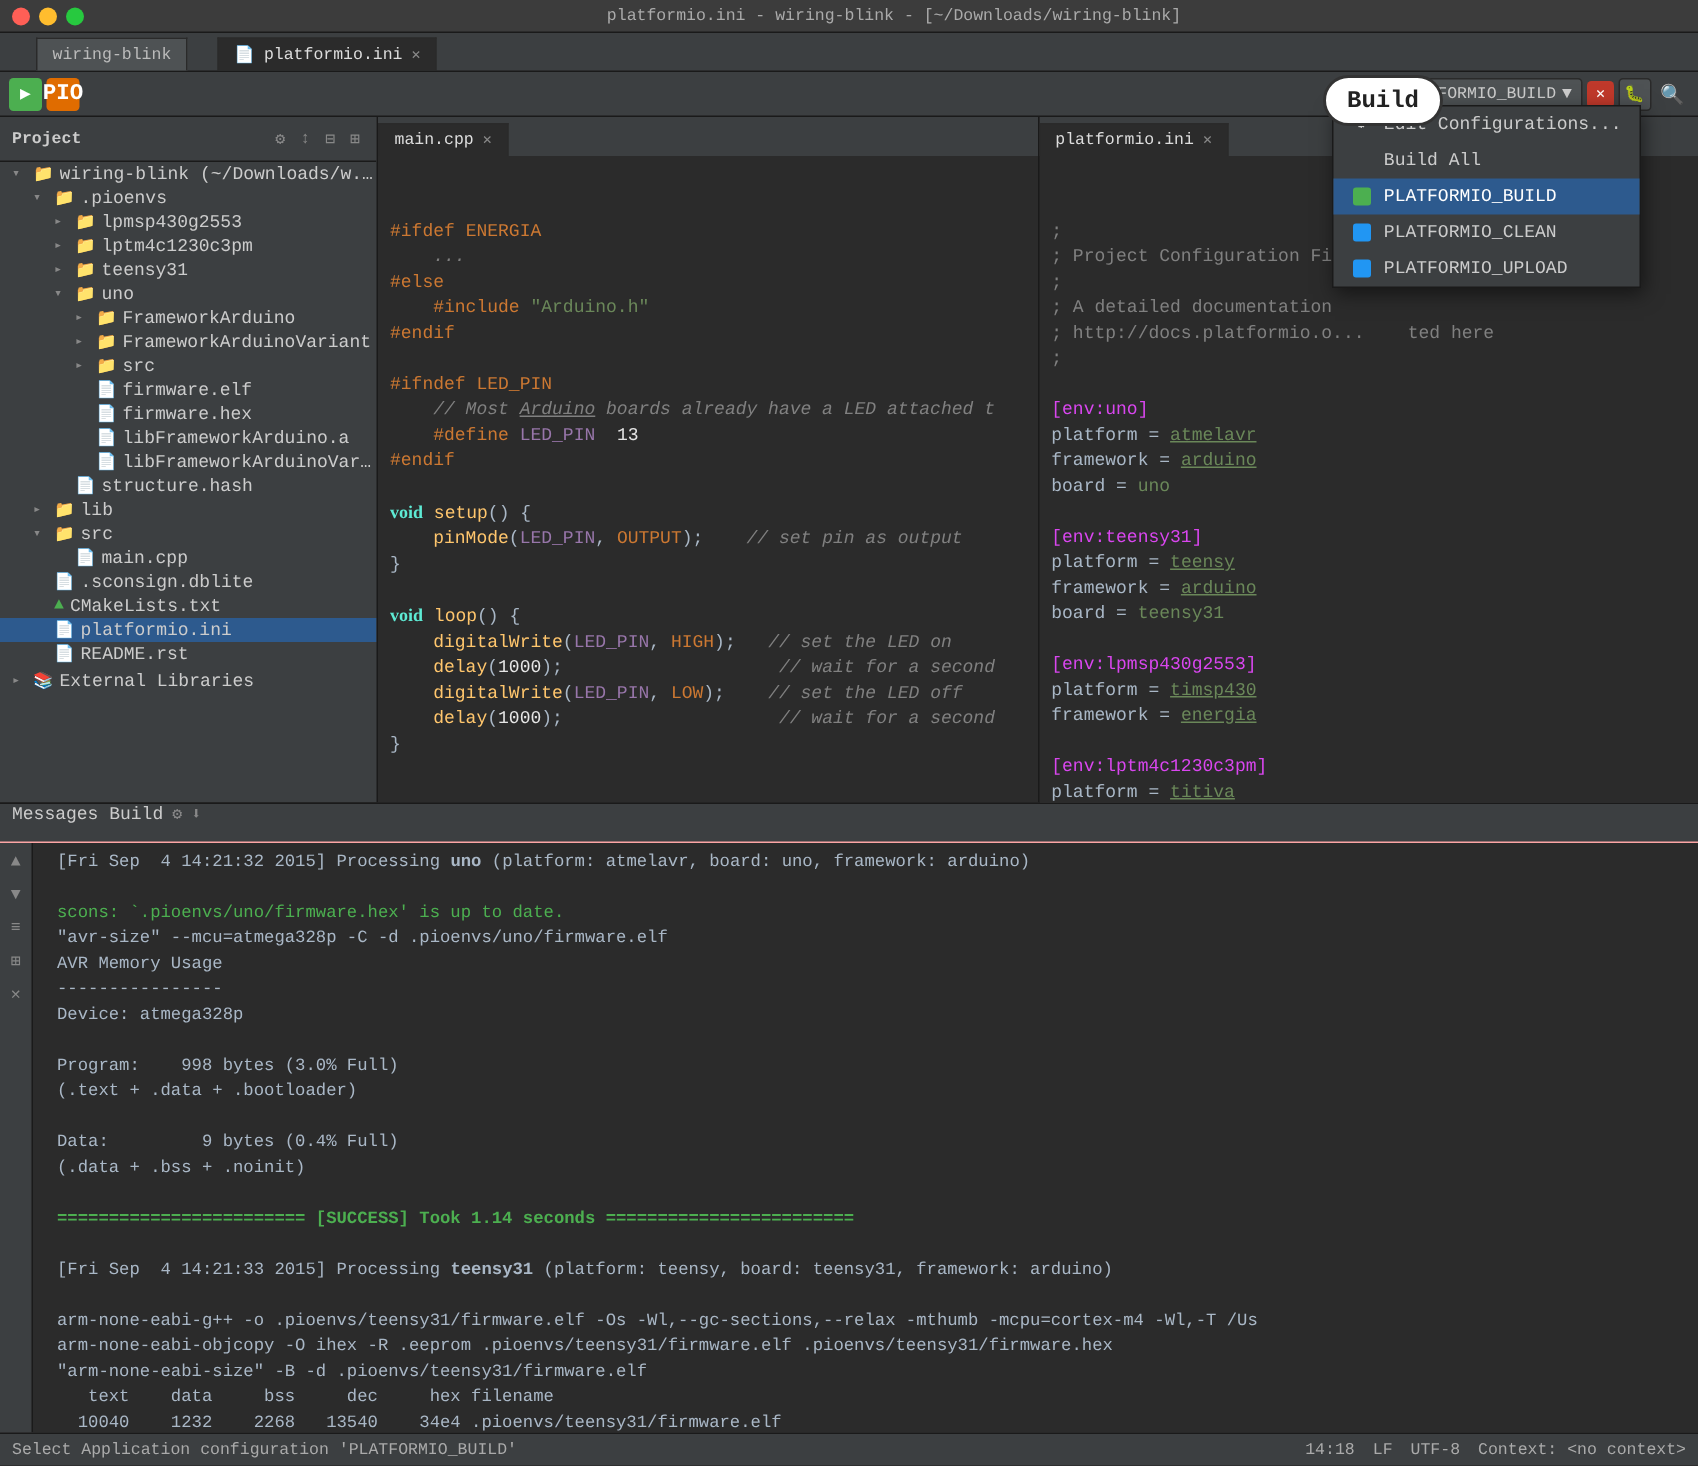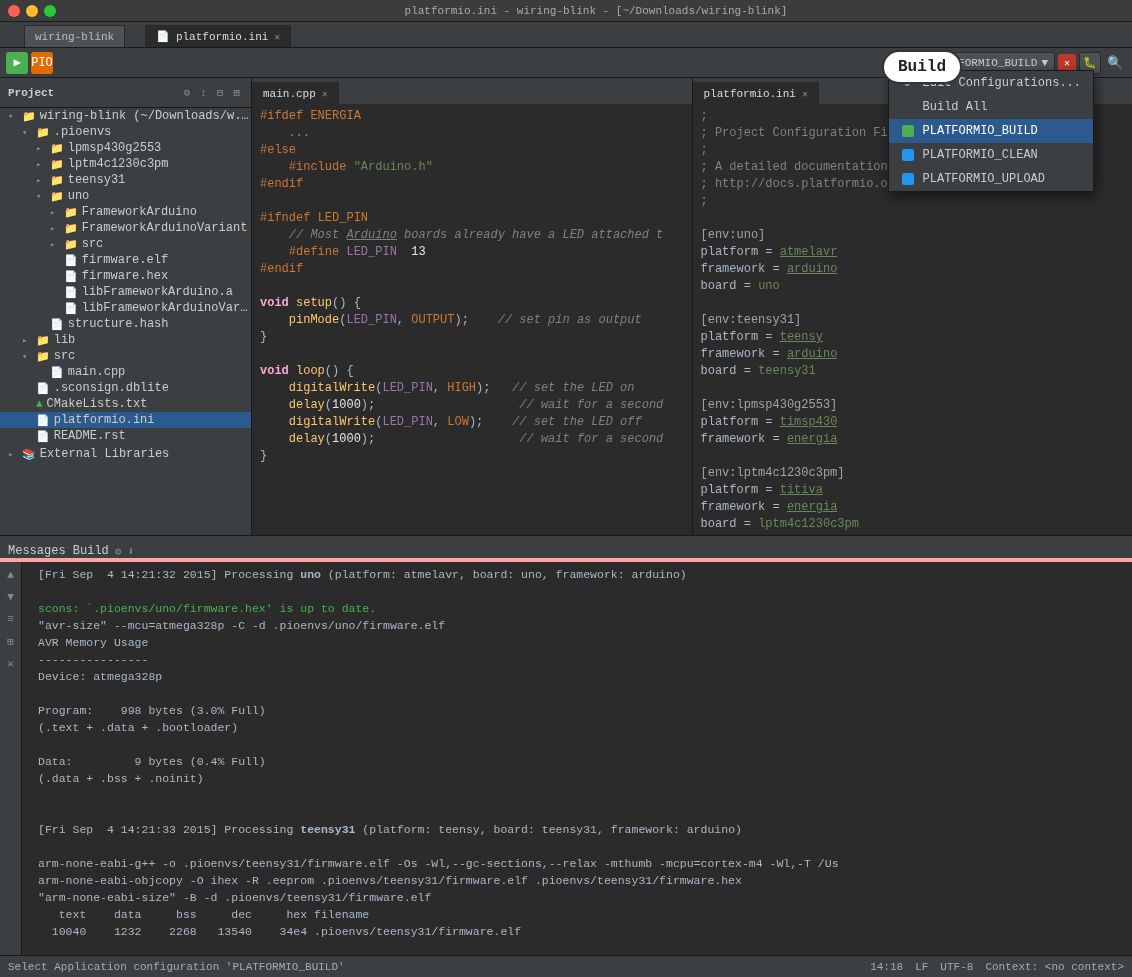--- a/index.html
+++ b/index.html
@@ -168,64 +168,65 @@
       background: #3c3f41;
       display: flex;
       align-items: flex-end;
     }
     .editor-content {
       flex: 1;
       overflow: auto;
       background: #2b2b2b;
       padding: 4px 0;
       position: relative;
+      margin-top: 38px;
     }
     .code-line {
       display: flex;
       align-items: center;
       min-height: 17px;
       padding: 0 8px;
       font-size: 12px;
       line-height: 17px;
       white-space: pre;
     }
     .code-text { color: #a9b7c6; }
 
     
     .kw { color: #cc7832; }
-    .kw2 { color: #f9a8d4; font-weight: bold; }
+    .kw2 { color: #5eead4; font-weight: bold; font-family: Liberation Serif, serif; }
     .str { color: #6a8759; }
     .num { color: #e5e5e5; }
     .cmt { color: #808080; font-style: italic; }
     .prep { color: #cc7832; }
     .fn { color: #ffc66d; }
     .macro { color: #9876aa; }
-    .ini-section { color: #a3a3a3; }
+    .ini-section { color: #d946ef; }
     .ini-key { color: #a9b7c6; }
     .ini-val { color: #6a8759; }
     .ini-comment { color: #808080; }
     .ini-eq { color: #a9b7c6; }
     .underline { text-decoration: underline; }
 
     
     .messages-panel {
       height: 420px;
       background: #2b2b2b;
       border-top: 1px solid #1a1a1a;
       display: flex;
       flex-direction: column;
     }
     .messages-header {
       height: 26px;
       background: #3c3f41;
       display: flex;
-      align-items: flex-end;
+      align-items: flex-start;
       padding: 0 8px;
       gap: 6px;
-      border-bottom: 4px solid #fca5a5;
+      border-bottom: 1px solid #fca5a5;
     }
     .messages-icon-btn {
       font-size: 11px;
       color: #888;
       cursor: pointer;
     }
     .messages-content {
       flex: 1;
       overflow-y: auto;
       padding: 4px 16px;
@@ -381,23 +382,23 @@
     }
 
     .pio-icon {
       width: 22px;
       height: 22px;
       background: #e06c00;
       border-radius: 3px;
       display: flex;
       align-items: center;
       justify-content: center;
-      font-size: 12px;
+      font-size: 15px;
       color: white;
-      font-weight: normal;
+      font-weight: bold;
     }
 
     
     .left-icons {
       width: 22px;
       background: #3c3f41;
       border-right: 1px solid #1a1a1a;
       display: flex;
       flex-direction: column;
       align-items: center;
@@ -740,20 +741,21 @@
         <div class="msg-line">AVR Memory Usage</div>
         <div class="msg-line">----------------</div>
         <div class="msg-line">Device: atmega328p</div>
         <div class="msg-line">&nbsp;</div>
         <div class="msg-line">Program:    998 bytes (3.0% Full)</div>
         <div class="msg-line">(.text + .data + .bootloader)</div>
         <div class="msg-line">&nbsp;</div>
         <div class="msg-line">Data:         9 bytes (0.4% Full)</div>
         <div class="msg-line">(.data + .bss + .noinit)</div>
         <div class="msg-line">&nbsp;</div>
+        <div class="msg-line msg-success">======================== [SUCCESS] Took 1.14 seconds ========================</div>
         <div class="msg-line">&nbsp;</div>
         <div class="msg-line"><span>[Fri Sep  4 14:21:33 2015] Processing <strong>teensy31</strong> (platform: teensy, board: teensy31, framework: arduino)</span></div>
         <div class="msg-line">&nbsp;</div>
         <div class="msg-line">arm-none-eabi-g++ -o .pioenvs/teensy31/firmware.elf -Os -Wl,--gc-sections,--relax -mthumb -mcpu=cortex-m4 -Wl,-T /Us</div>
         <div class="msg-line">arm-none-eabi-objcopy -O ihex -R .eeprom .pioenvs/teensy31/firmware.elf .pioenvs/teensy31/firmware.hex</div>
         <div class="msg-line">"arm-none-eabi-size" -B -d .pioenvs/teensy31/firmware.elf</div>
         <div class="msg-line">   text    data     bss     dec     hex filename</div>
         <div class="msg-line">  10040    1232    2268   13540    34e4 .pioenvs/teensy31/firmware.elf</div>
 
       </div>

